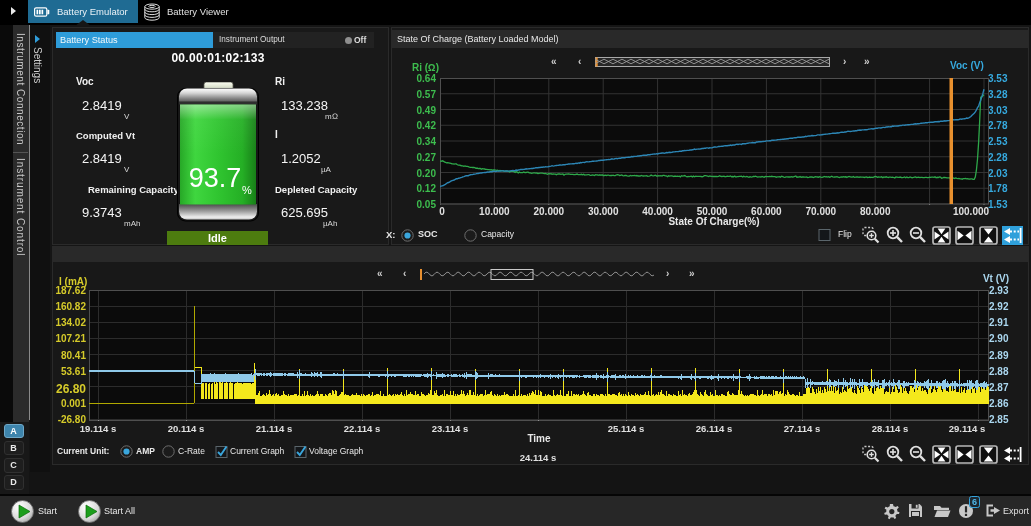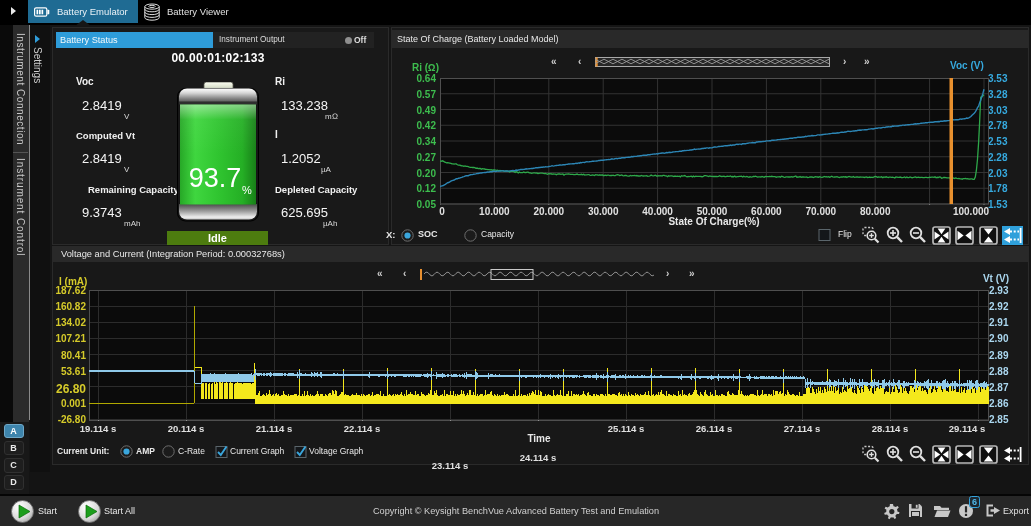--- a/index.html
+++ b/index.html
@@ -249,21 +249,20 @@
     <svg style="position:absolute;left:1002px;top:226px" width="21" height="19" viewBox="0 0 21 19">
       <rect x="0" y="0" width="21" height="19" fill="#2FA0DB"></rect>
 <polygon points="2,5.5 8,2 8,9" fill="#fff"></polygon>
 <line x1="8" y1="5.5" x2="17" y2="5.5" stroke="#fff" stroke-width="2" stroke-dasharray="2,1.7"></line>
 <polygon points="2,13.5 8,10 8,17" fill="#fff"></polygon>
 <line x1="8" y1="13.5" x2="17" y2="13.5" stroke="#fff" stroke-width="2" stroke-dasharray="2,1.7"></line>
 <line x1="18.6" y1="2" x2="18.6" y2="17" stroke="#fff" stroke-width="1.8"></line>
     </svg>
 <div style="position:absolute;left:52px;top:246px;width:977px;height:219px;background:#181818;border:1px solid #2a2a2a;"></div>
 <div style="position:absolute;left:52px;top:246px;width:977px;height:16px;background:#292929;"></div>
-<div style="position:absolute;left:61px;top:249px;font-size:9.3px;color:#E8E8E8;font-weight:normal;white-space:nowrap;">Voltage and Current (Integration Period: 0.00032768s)</div>
 <div style="position:absolute;left:377px;top:268px;font-size:10px;color:#CFCFCF;font-weight:bold;white-space:nowrap;">«</div>
 <div style="position:absolute;left:403px;top:268px;font-size:10px;color:#CFCFCF;font-weight:bold;white-space:nowrap;">‹</div>
 <div style="position:absolute;left:666px;top:268px;font-size:10px;color:#CFCFCF;font-weight:bold;white-space:nowrap;">›</div>
 <div style="position:absolute;left:689px;top:268px;font-size:10px;color:#CFCFCF;font-weight:bold;white-space:nowrap;">»</div>
 <svg style="position:absolute;left:420px;top:268px" width="240" height="13" viewBox="0 0 240 13">
 <rect x="0" y="1" width="2" height="11" fill="#E89030"></rect>
 <path d="M0,6 L2,4.1 L4,4.6 L6,6.9 L8,8.0 L10,6.6 L12,4.4 L14,4.3 L16,6.3 L18,7.9 L20,7.1 L22,4.9 L24,4.1 L26,5.7 L28,7.7 L30,7.6 L32,5.4 L34,4.0 L36,5.1 L38,7.4 L40,7.9 L42,6.0 L44,4.1 L46,4.6 L48,6.9 L50,8.0 L52,6.6 L54,4.4 L56,4.3 L58,6.3 L60,7.9 L62,7.1 L64,4.9 L66,4.1 L68,5.7 L70,7.7 L72,7.6 L74,5.4 L76,4.0 L78,5.1 L80,7.4 L82,7.9 L84,6.0 L86,4.1 L88,4.6 L90,6.9 L92,8.0 L94,6.6 L96,4.4 L98,4.3 L100,6.3 L102,7.9 L104,7.1 L106,4.9 L108,4.1 L110,5.7 L112,7.7 L114,7.6 L116,5.4 L118,4.0 L120,5.1 L122,7.4 L124,7.9 L126,6.0 L128,4.1 L130,4.6 L132,6.9 L134,8.0 L136,6.6 L138,4.4 L140,4.3 L142,6.3 L144,7.9 L146,7.1 L148,4.9 L150,4.1 L152,5.7 L154,7.7 L156,7.6 L158,5.4 L160,4.0 L162,5.1 L164,7.4 L166,7.9 L168,6.0 L170,4.1 L172,4.6 L174,6.9 L176,8.0 L178,6.6 L180,4.4 L182,4.3 L184,6.3 L186,7.9 L188,7.1 L190,4.9 L192,4.1 L194,5.7 L196,7.7 L198,7.6 L200,5.4 L202,4.0 L204,5.1 L206,7.4 L208,7.9 L210,6.0 L212,4.1 L214,4.6 L216,6.9 L218,8.0 L220,6.6 L222,4.4 L224,4.3 L226,6.3 L228,7.9 L230,7.1" fill="none" stroke="#9a9a9a" stroke-width="0.9" transform="translate(4,0)"></path>
 <rect x="71" y="1.5" width="42" height="10" fill="none" stroke="#C8C8C8" stroke-width="1"></rect>
 </svg>
 <div style="position:absolute;left:59px;top:276px;font-size:10px;color:#D6CB2A;font-weight:bold;white-space:nowrap;">I (mA)</div>
@@ -326,21 +325,21 @@
         <line x1="625.5" y1="130" x2="625.5" y2="130.8"></line>
         <line x1="713.5" y1="130" x2="713.5" y2="130.8"></line>
         <line x1="801.5" y1="130" x2="801.5" y2="130.8"></line>
         <line x1="889.5" y1="130" x2="889.5" y2="130.8"></line>
       </g>
 </svg>
 <div style="position:absolute;left:18px;top:423px;width:160px;text-align:center;font-size:9.5px;color:#E0E0E0;font-weight:bold;white-space:nowrap;">19.114 s</div>
 <div style="position:absolute;left:106px;top:423px;width:160px;text-align:center;font-size:9.5px;color:#E0E0E0;font-weight:bold;white-space:nowrap;">20.114 s</div>
 <div style="position:absolute;left:194px;top:423px;width:160px;text-align:center;font-size:9.5px;color:#E0E0E0;font-weight:bold;white-space:nowrap;">21.114 s</div>
 <div style="position:absolute;left:282px;top:423px;width:160px;text-align:center;font-size:9.5px;color:#E0E0E0;font-weight:bold;white-space:nowrap;">22.114 s</div>
-<div style="position:absolute;left:370px;top:423px;width:160px;text-align:center;font-size:9.5px;color:#E0E0E0;font-weight:bold;white-space:nowrap;margin-top:37px;">23.114 s</div>
+<div style="position:absolute;left:370px;top:423px;width:160px;text-align:center;font-size:9.5px;color:#E0E0E0;font-weight:bold;white-space:nowrap;">23.114 s</div>
 <div style="position:absolute;left:458px;top:423px;width:160px;text-align:center;font-size:9.5px;color:#E0E0E0;font-weight:bold;white-space:nowrap;margin-top:29px;">24.114 s</div>
 <div style="position:absolute;left:546px;top:423px;width:160px;text-align:center;font-size:9.5px;color:#E0E0E0;font-weight:bold;white-space:nowrap;">25.114 s</div>
 <div style="position:absolute;left:634px;top:423px;width:160px;text-align:center;font-size:9.5px;color:#E0E0E0;font-weight:bold;white-space:nowrap;">26.114 s</div>
 <div style="position:absolute;left:722px;top:423px;width:160px;text-align:center;font-size:9.5px;color:#E0E0E0;font-weight:bold;white-space:nowrap;">27.114 s</div>
 <div style="position:absolute;left:810px;top:423px;width:160px;text-align:center;font-size:9.5px;color:#E0E0E0;font-weight:bold;white-space:nowrap;">28.114 s</div>
 <div style="position:absolute;left:887px;top:423px;width:160px;text-align:center;font-size:9.5px;color:#E0E0E0;font-weight:bold;white-space:nowrap;">29.114 s</div>
 <div style="position:absolute;left:459px;top:433px;width:160px;text-align:center;font-size:10px;color:#E8E8E8;font-weight:bold;white-space:nowrap;">Time</div>
 <div style="position:absolute;left:57px;top:446px;font-size:8.5px;color:#E8E8E8;font-weight:bold;white-space:nowrap;">Current Unit:</div>
 <svg style="position:absolute;left:120px;top:445px" width="13" height="13" viewBox="0 0 13 13">
 <circle cx="6.5" cy="6.5" r="5.7" fill="#1b1b1b" stroke="#6E6E6E" stroke-width="1"></circle>
@@ -422,21 +421,20 @@
         <radialGradient id="sb2" cx="0.35" cy="0.3" r="0.9">
           <stop offset="0" stop-color="#FFFFFF"></stop>
           <stop offset="0.6" stop-color="#D8D8D8"></stop>
           <stop offset="1" stop-color="#8A8A8A"></stop>
         </radialGradient>
       </defs>
 <circle cx="11.5" cy="11.5" r="11" fill="url(#sb2)" stroke="#666" stroke-width="0.8"></circle>
 <polygon points="8,5 19,11.5 8,18" fill="#1C9E1C" stroke="#0A6A0A" stroke-width="0.7"></polygon>
     </svg>
 <div style="position:absolute;left:104px;top:506px;font-size:9px;color:#E8E8E8;font-weight:normal;white-space:nowrap;">Start All</div>
-<div style="position:absolute;left:436px;top:506px;width:160px;text-align:center;font-size:9.2px;color:#D0D0D0;font-weight:normal;white-space:nowrap;width:400px;left:316px;">Copyright © Keysight BenchVue Advanced Battery Test and Emulation</div>
 <svg style="position:absolute;left:883px;top:503px" width="17" height="17" viewBox="0 0 17 17">
 <g fill="#C8C8C8">
         <path d="M8.5,1 L10,1 L10.5,3.2 A5.5,5.5 0 0 1 12.6,4.1 L14.7,3 L15.8,4.6 L14,6.2 A5.5,5.5 0 0 1 14.4,8.5 L16.5,9.3 L16,11.1 L13.7,11 A5.5,5.5 0 0 1 12.3,12.8 L13.2,15 L11.6,16 L10.2,14.2 A5.5,5.5 0 0 1 7.9,14.3 L6.6,16.2 L4.9,15.3 L5.7,13.1 A5.5,5.5 0 0 1 4.1,11.4 L1.8,11.7 L1.2,9.9 L3.3,9 A5.5,5.5 0 0 1 3.5,6.7 L1.6,5.4 L2.6,3.8 L4.8,4.6 A5.5,5.5 0 0 1 6.7,3.3 L6.9,1 Z"></path>
       </g>
 <circle cx="8.8" cy="8.6" r="2.6" fill="#272727"></circle>
     </svg>
 <svg style="position:absolute;left:908px;top:503px" width="15" height="15" viewBox="0 0 15 15">
 <path d="M1,1 H11.5 L14,3.5 V14 H1 Z" fill="#C8C8C8"></path>
 <rect x="3.5" y="1" width="7" height="4.5" fill="#272727"></rect>
 <rect x="7.8" y="1.8" width="1.8" height="3" fill="#C8C8C8"></rect>

